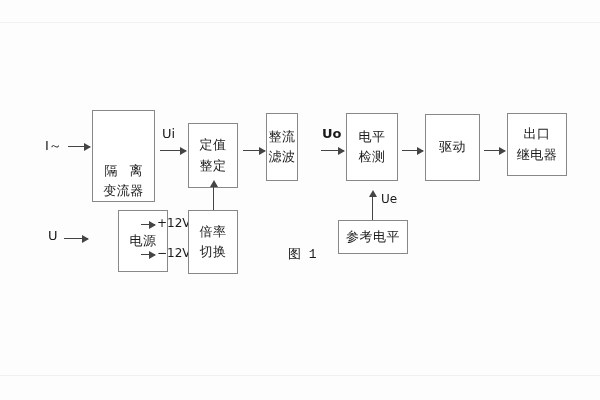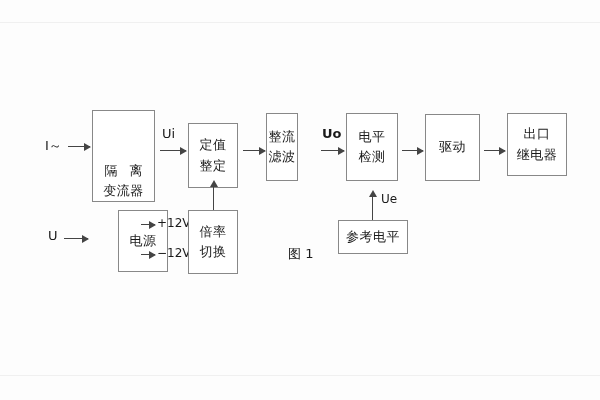--- a/index.html
+++ b/index.html
@@ -84,20 +84,21 @@
     top: -6px;
     border-left: 4px solid transparent;
     border-right: 4px solid transparent;
     border-bottom: 7px solid #444444;
   }
   .caption {
     position: absolute;
     font-size: 13px;
     color: #1a1a1a;
     white-space: nowrap;
+    font-family: Liberation Mono, monospace;
   }
 </style>
 </head>
 <body>
 
 <div id="canvas">
 
   <div class="frame-line frame-top"></div>
   <div class="frame-line frame-bottom"></div>
 

